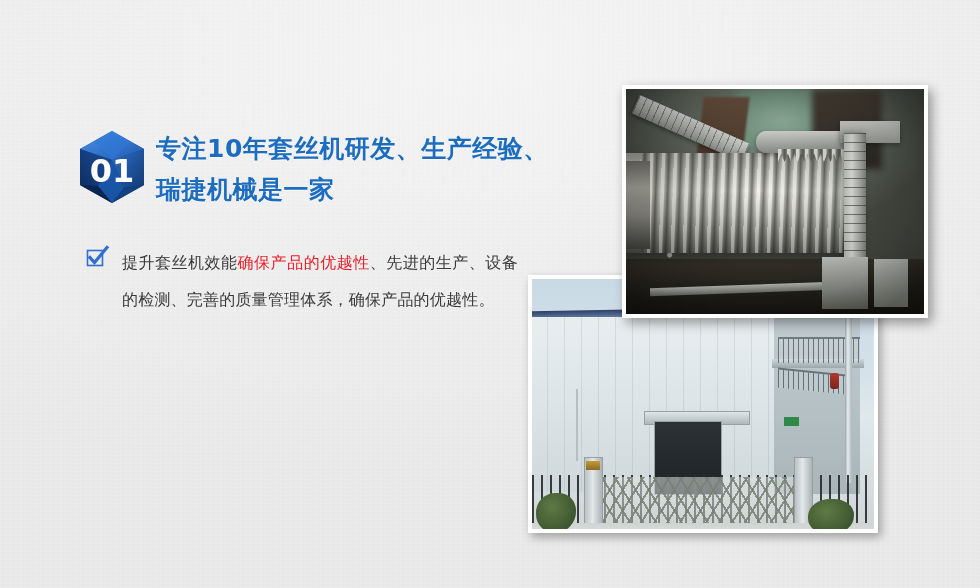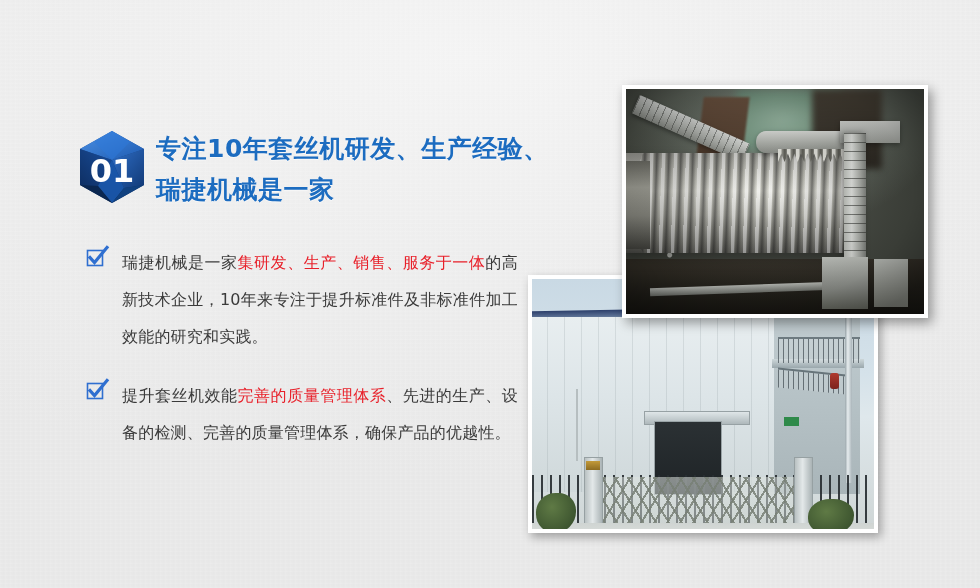--- a/index.html
+++ b/index.html
@@ -475,41 +475,30 @@
       </div>
 
       <div class="title-block">
         <div class="title-line">专注10年套丝机研发、生产经验、</div>
         <div class="title-line">瑞捷机械是一家</div>
       </div>
     </div>
 
     <div class="bullets">
 
+
       <div class="bullet">
         <span class="check-icon">
           <svg viewBox="0 0 22 22" xmlns="http://www.w3.org/2000/svg">
             <rect x="1.5" y="3.5" width="15" height="15" fill="none" stroke="#2f6fd0" stroke-width="1.6"></rect>
             <path d="M4 10.5 L8.5 15.5 L21 0.5" fill="none" stroke="#2f6fd0" stroke-width="3.2" stroke-linecap="square"></path>
           </svg>
         </span>
         <div class="bullet-text">
-          <span>瑞捷机械是一家</span><span class="hl">集研发、生产、销售、服务于一体</span><span>的高新技术企业，10年来专注于提升标准件及非标准件加工效能的研究和实践。</span>
-        </div>
-      </div>
-
-      <div class="bullet">
-        <span class="check-icon">
-          <svg viewBox="0 0 22 22" xmlns="http://www.w3.org/2000/svg">
-            <rect x="1.5" y="3.5" width="15" height="15" fill="none" stroke="#2f6fd0" stroke-width="1.6"></rect>
-            <path d="M4 10.5 L8.5 15.5 L21 0.5" fill="none" stroke="#2f6fd0" stroke-width="3.2" stroke-linecap="square"></path>
-          </svg>
-        </span>
-        <div class="bullet-text">
-          <span>提升套丝机效能</span><span class="hl">完善的质量管理体系</span><span>、先进的生产、设备的检测、完善的质量管理体系，确保产品的优越性。</span>
+          <span>提升套丝机效能</span><span class="hl">确保产品的优越性</span><span>、先进的生产、设备的检测、完善的质量管理体系，确保产品的优越性。</span>
         </div>
       </div>
 
     </div>
   </div>
 
   <div class="photo" id="photo-factory">
     <div class="factory-scene">
       <div class="f-roof"></div>
       <div class="f-wall">

